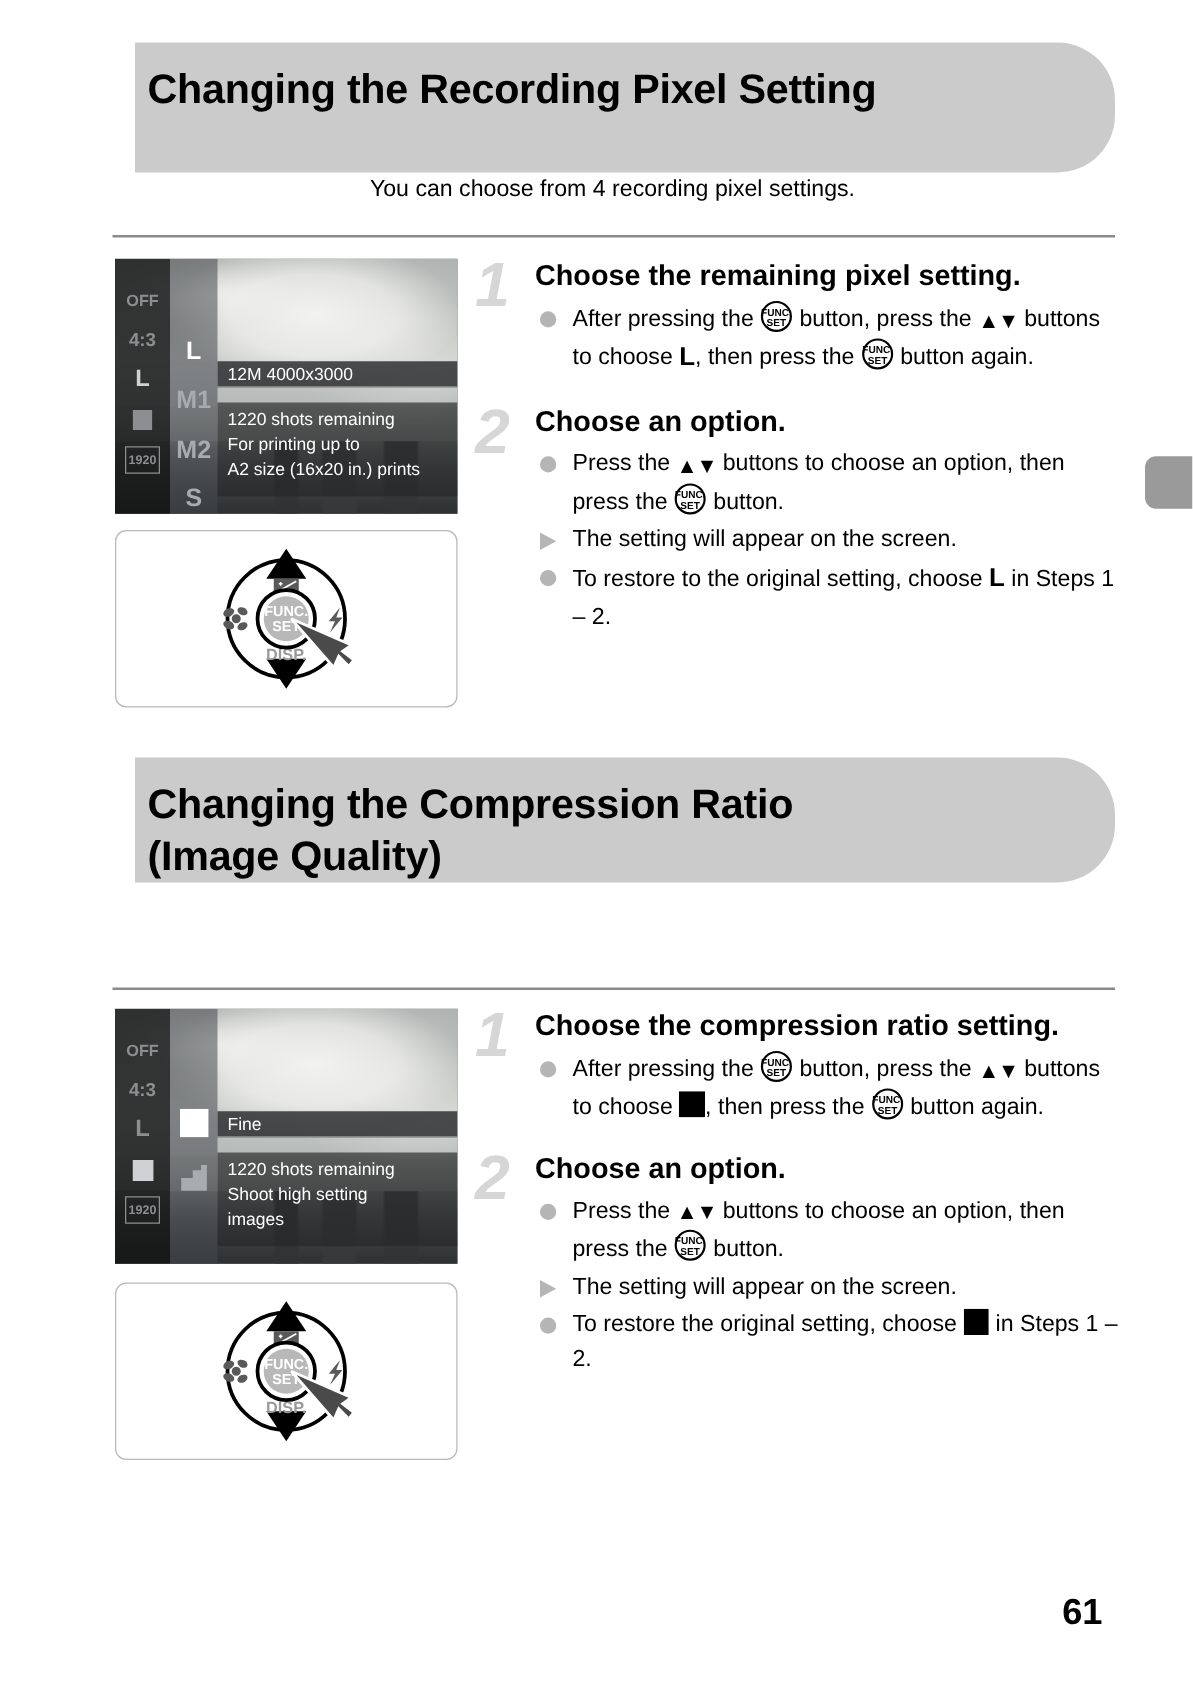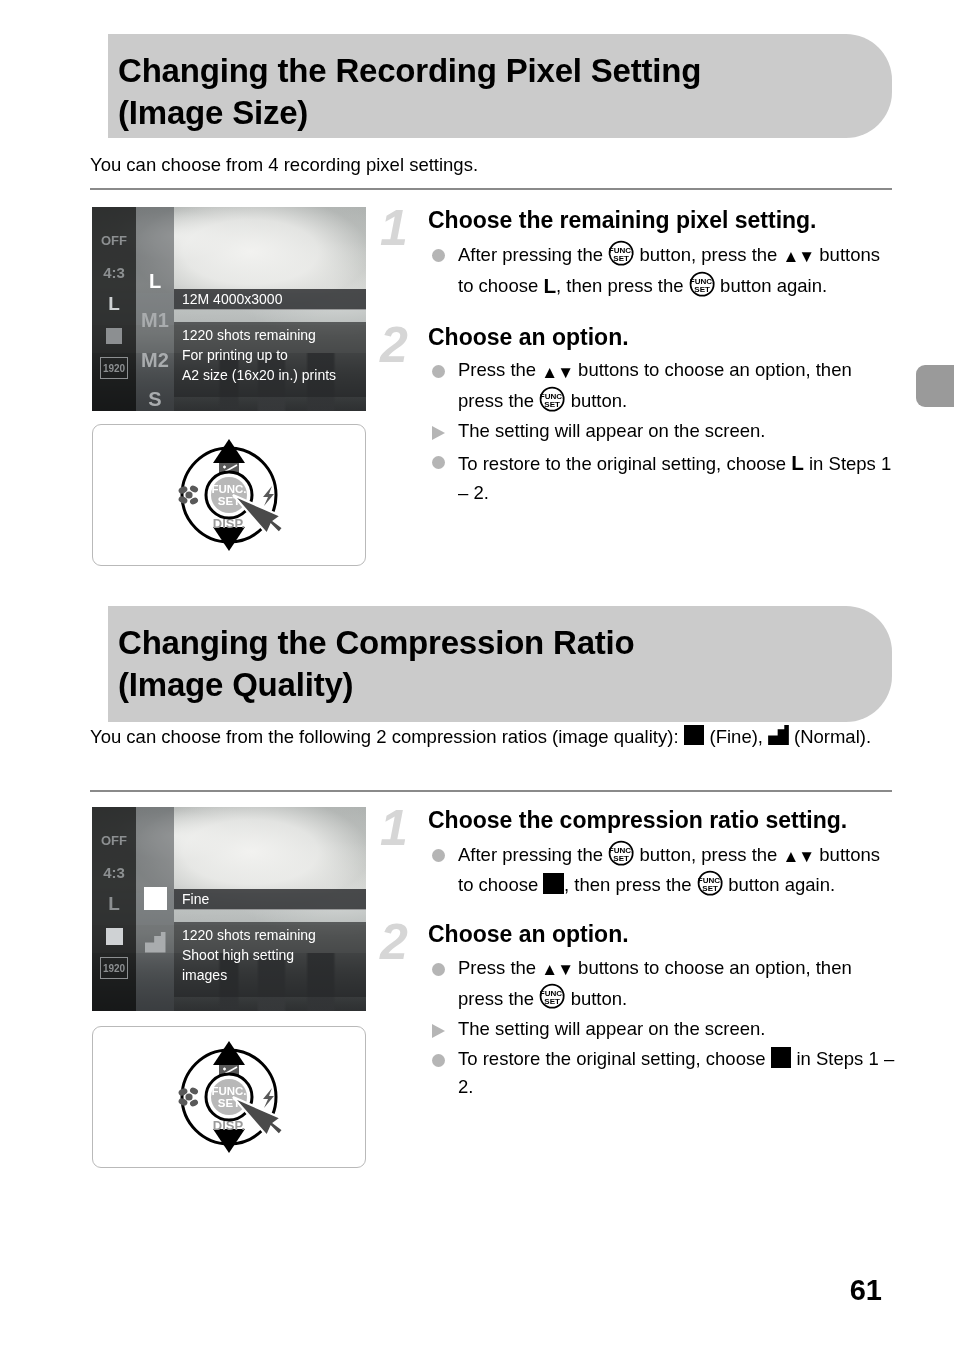--- a/index.html
+++ b/index.html
@@ -183,25 +183,24 @@
   }
 </style>
 </head>
 <body>
 
 <div class="page">
 
   <div class="hdr-band" style="top:34px;height:104px;">
     <h1>
       <span>Changing the Recording Pixel Setting</span><br>
-      <span>(Image Size)</span>
     </h1>
   </div>
 
-  <div class="intro" style="top:150px;">You can choose from 4 recording pixel settings.</div>
+  <div class="intro" style="top:136px;text-align:center;">You can choose from 4 recording pixel settings.</div>
 
   <div class="rule" style="top:188px;"></div>
 
   <div class="lcd" style="top:207px;">
     <div class="lcd-sky"></div>
     <div class="lcd-city"></div>
 
     <div class="hl-row" style="top:86px;"></div>
 
     <div class="lcd-col-a">
@@ -297,30 +296,27 @@
         <li>
           <span class="mk dot"></span>
           <span>To restore to the original setting, choose <span class="bigL">L</span> in Steps 1 – 2.</span>
         </li>
       </ul>
     </div>
   </div>
 
   <div class="edge-tab"></div>
 
-  <div class="hdr-band" style="top:606px;height:116px;">
+  <div class="hdr-band" style="top:606px;height:100px;">
     <h1>
       <span>Changing the Compression Ratio</span><br>
       <span>(Image Quality)</span>
     </h1>
   </div>
 
-  <div class="intro" style="top:722px;">
-    <span>You can choose from the following 2 compression ratios (image quality): <span class="q-fine qi-inline"></span> (Fine), <span class="q-norm qi-inline"></span> (Normal).</span>
-  </div>
 
   <div class="rule" style="top:790px;"></div>
 
   <div class="lcd" style="top:807px;">
     <div class="lcd-sky"></div>
     <div class="lcd-city"></div>
 
     <div class="hl-row" style="top:86px;"></div>
 
     <div class="lcd-col-a">

